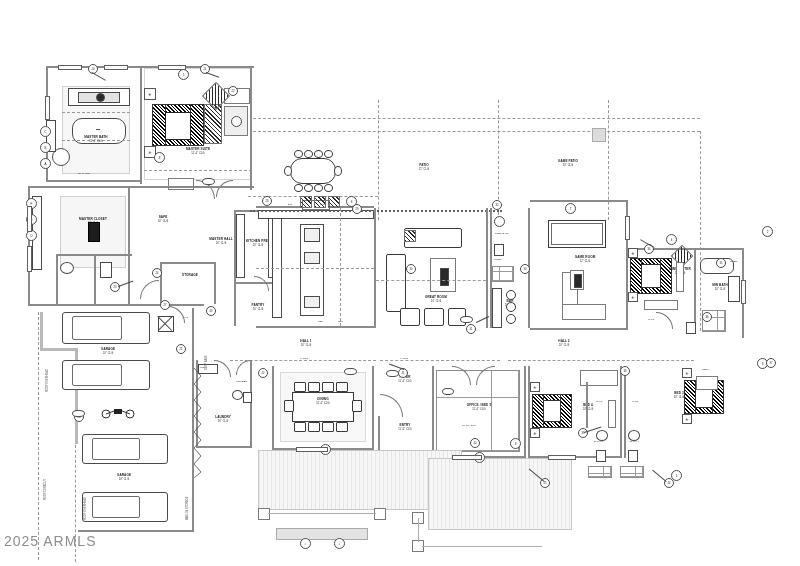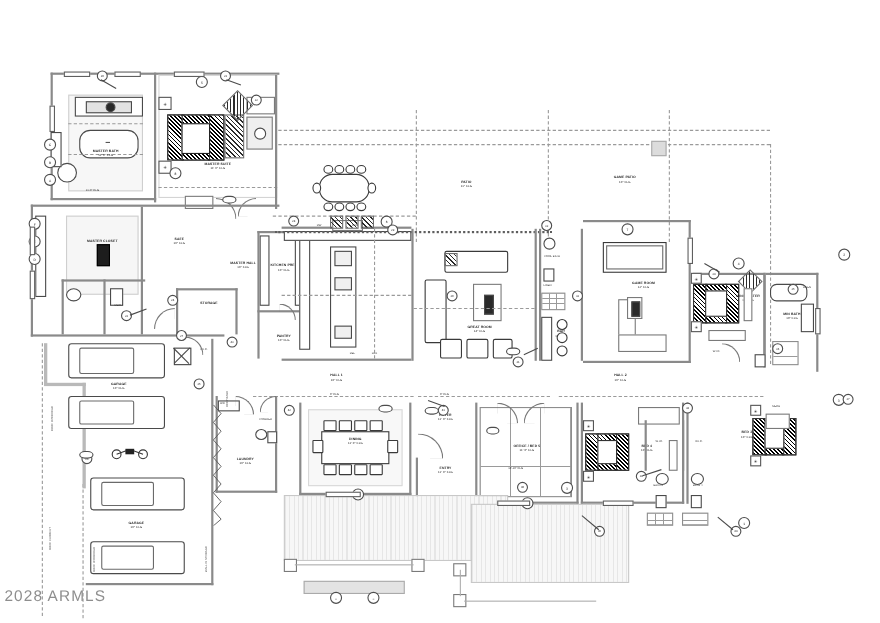--- a/index.html
+++ b/index.html
@@ -543,15 +543,15 @@
   <div class="win" style="left:158px;top:64.5px;width:26px;height:3px;"></div>
   <div class="win" style="left:44.5px;top:96px;width:3px;height:22px;"></div>
   <div class="win" style="left:26.5px;top:206px;width:3px;height:24px;"></div>
   <div class="win" style="left:26.5px;top:246px;width:3px;height:24px;"></div>
   <div class="win" style="left:625px;top:216px;width:3px;height:22px;"></div>
   <div class="win" style="left:548px;top:455px;width:26px;height:3px;"></div>
   <div class="win" style="left:452px;top:455px;width:28px;height:3px;"></div>
   <div class="win" style="left:296px;top:447px;width:30px;height:3px;"></div>
   <div class="win" style="left:741px;top:280px;width:3px;height:22px;"></div>
 
-  <div class="wm" style="left:4px;top:533px;">2028 ARMLS</div>
+  <div class="wm" style="left:4px;top:533px;">2025 ARMLS</div>
 
 </div>
 
 </body></html>

